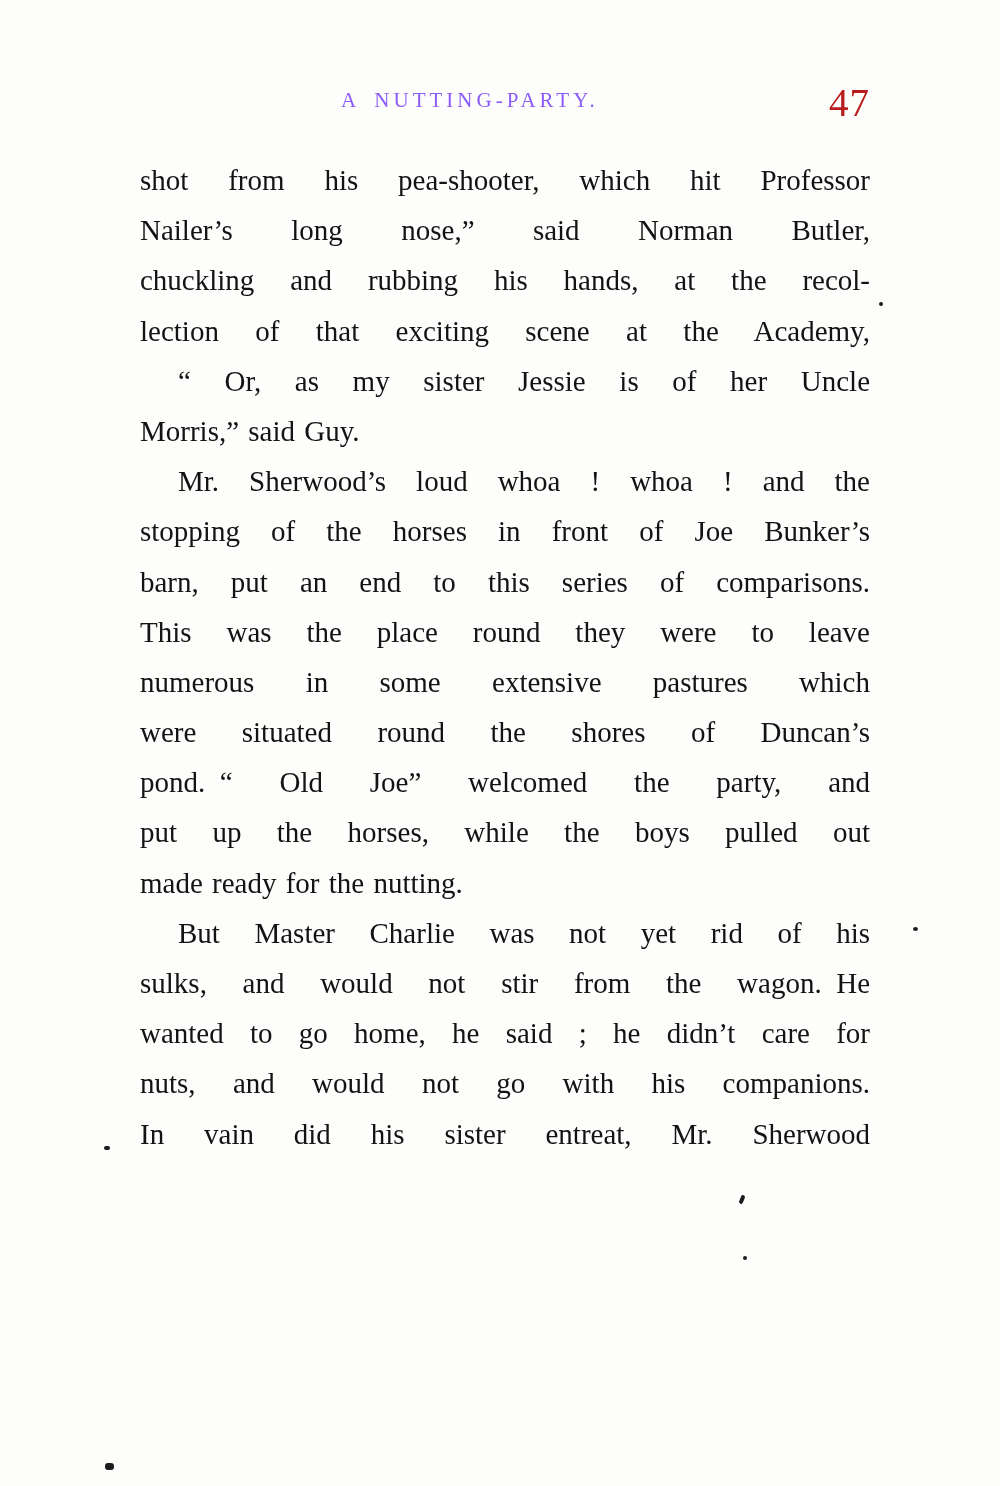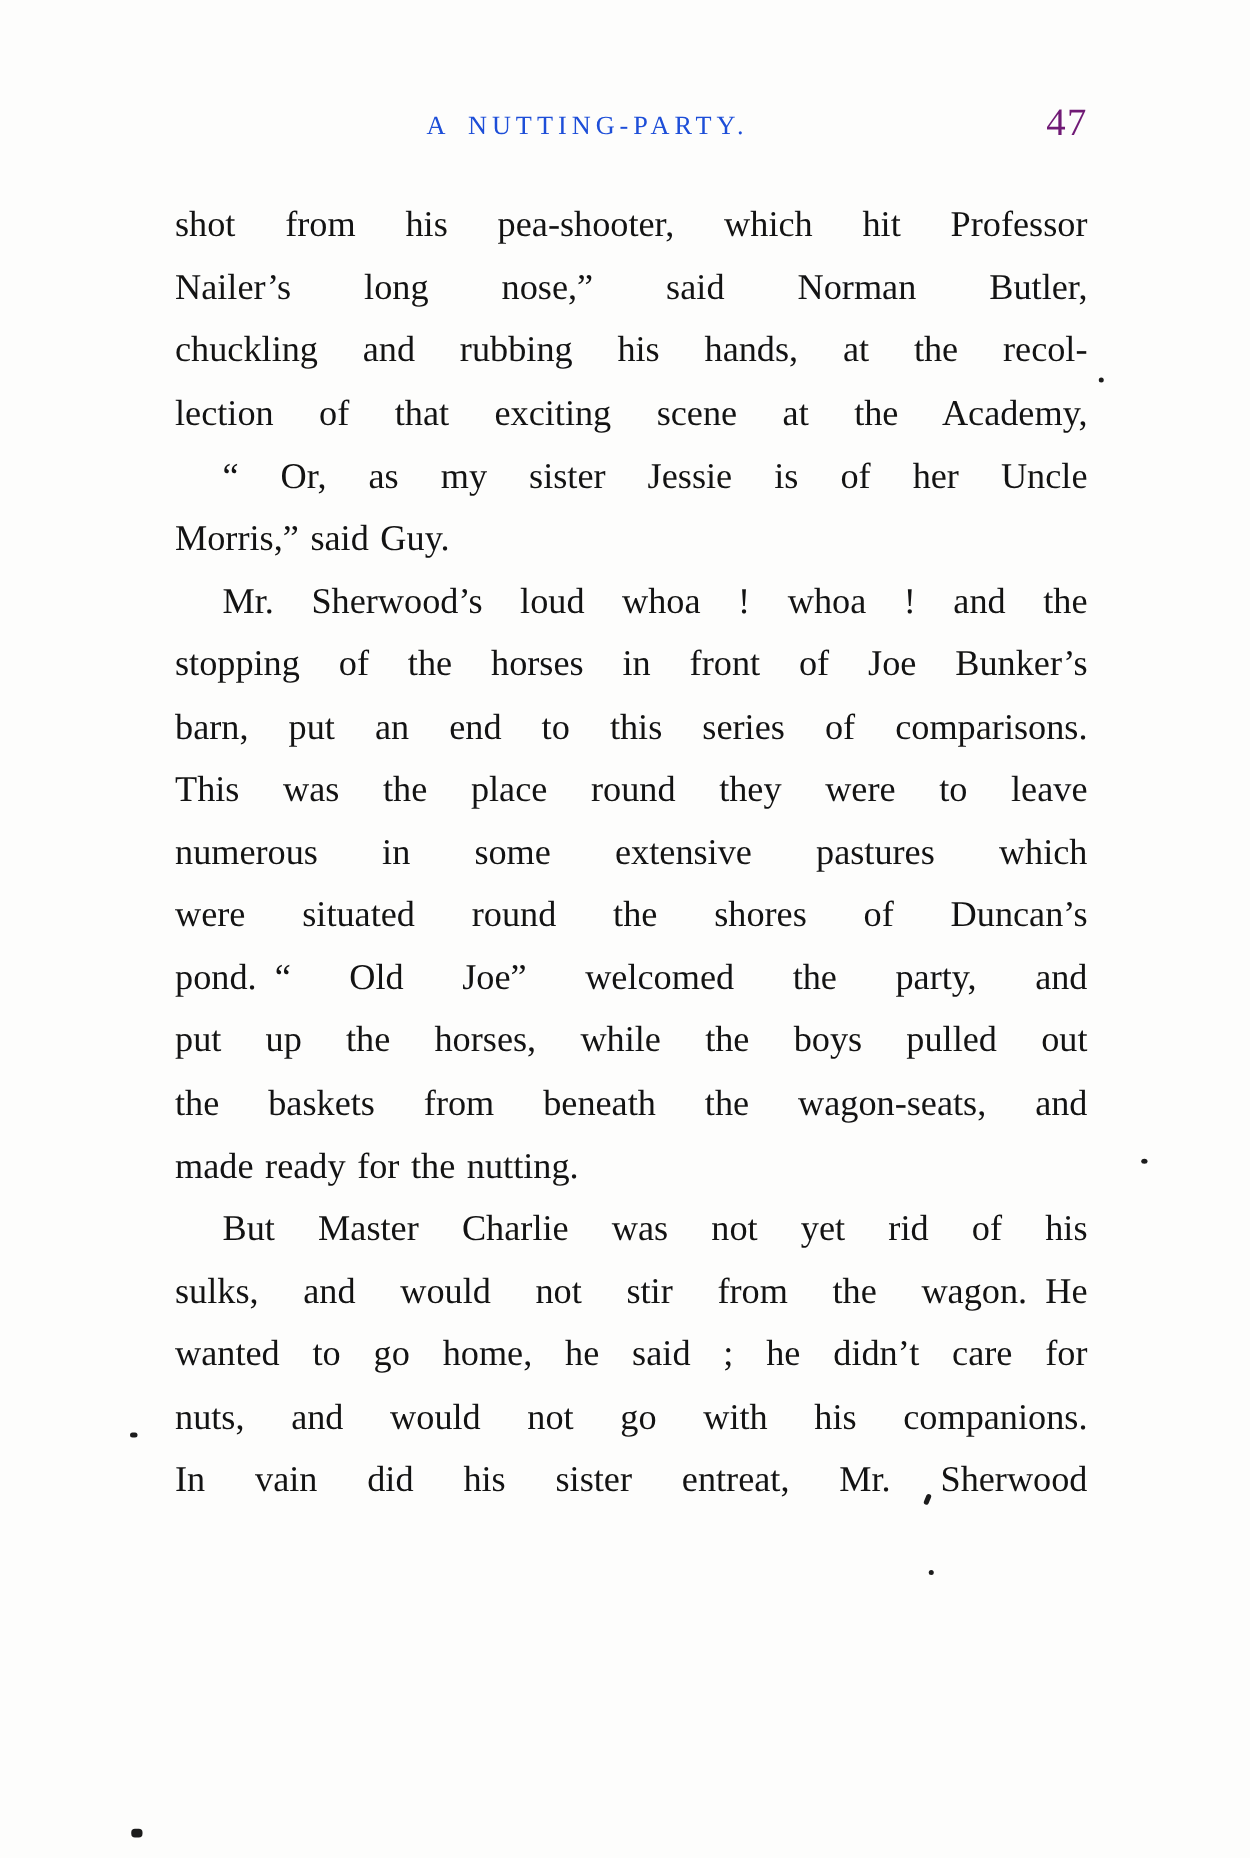--- a/index.html
+++ b/index.html
@@ -29,29 +29,29 @@
   }
   .head-title {
     position: absolute;
     left: 0;
     right: 70px;
     top: 8px;
     text-align: center;
     font-size: 21px;
     letter-spacing: 4px;
     word-spacing: 6px;
-    color: #1d4ed8;
+    color: #8b5cf6;
   }
   .head-pagenum {
     position: absolute;
     right: 0;
     top: 0;
-    font-size: 31px;
+    font-size: 39px;
     letter-spacing: 1px;
-    color: #701a75;
+    color: #b91c1c;
   }
   
   .text-block {
     position: absolute;
     top: 155px;
     left: 140px;
     width: 730px;
     font-size: 29px;
   }
   .line {
@@ -104,21 +104,20 @@
       <div class="line j indent">“ Or, as my sister Jessie is of her Uncle</div>
       <div class="line">Morris,” said Guy.</div>
       <div class="line j indent">Mr. Sherwood’s loud whoa ! whoa ! and the</div>
       <div class="line j">stopping of the horses in front of Joe Bunker’s</div>
       <div class="line j">barn, put an end to this series of comparisons.</div>
       <div class="line j">This was the place round they were to leave</div>
       <div class="line j">numerous in some extensive pastures which</div>
       <div class="line j">were situated round the shores of Duncan’s</div>
       <div class="line j">pond. “ Old Joe” welcomed the party, and</div>
       <div class="line j">put up the horses, while the boys pulled out</div>
-      <div class="line j">the baskets from beneath the wagon-seats, and</div>
       <div class="line">made ready for the nutting.</div>
       <div class="line j indent">But Master Charlie was not yet rid of his</div>
       <div class="line j">sulks, and would not stir from the wagon. He</div>
       <div class="line j">wanted to go home, he said ; he didn’t care for</div>
       <div class="line j">nuts, and would not go with his companions.</div>
       <div class="line j">In vain did his sister entreat, Mr. Sherwood</div>
     </main>
 
   <div class="speck s1"></div>
   <div class="speck s2"></div>

